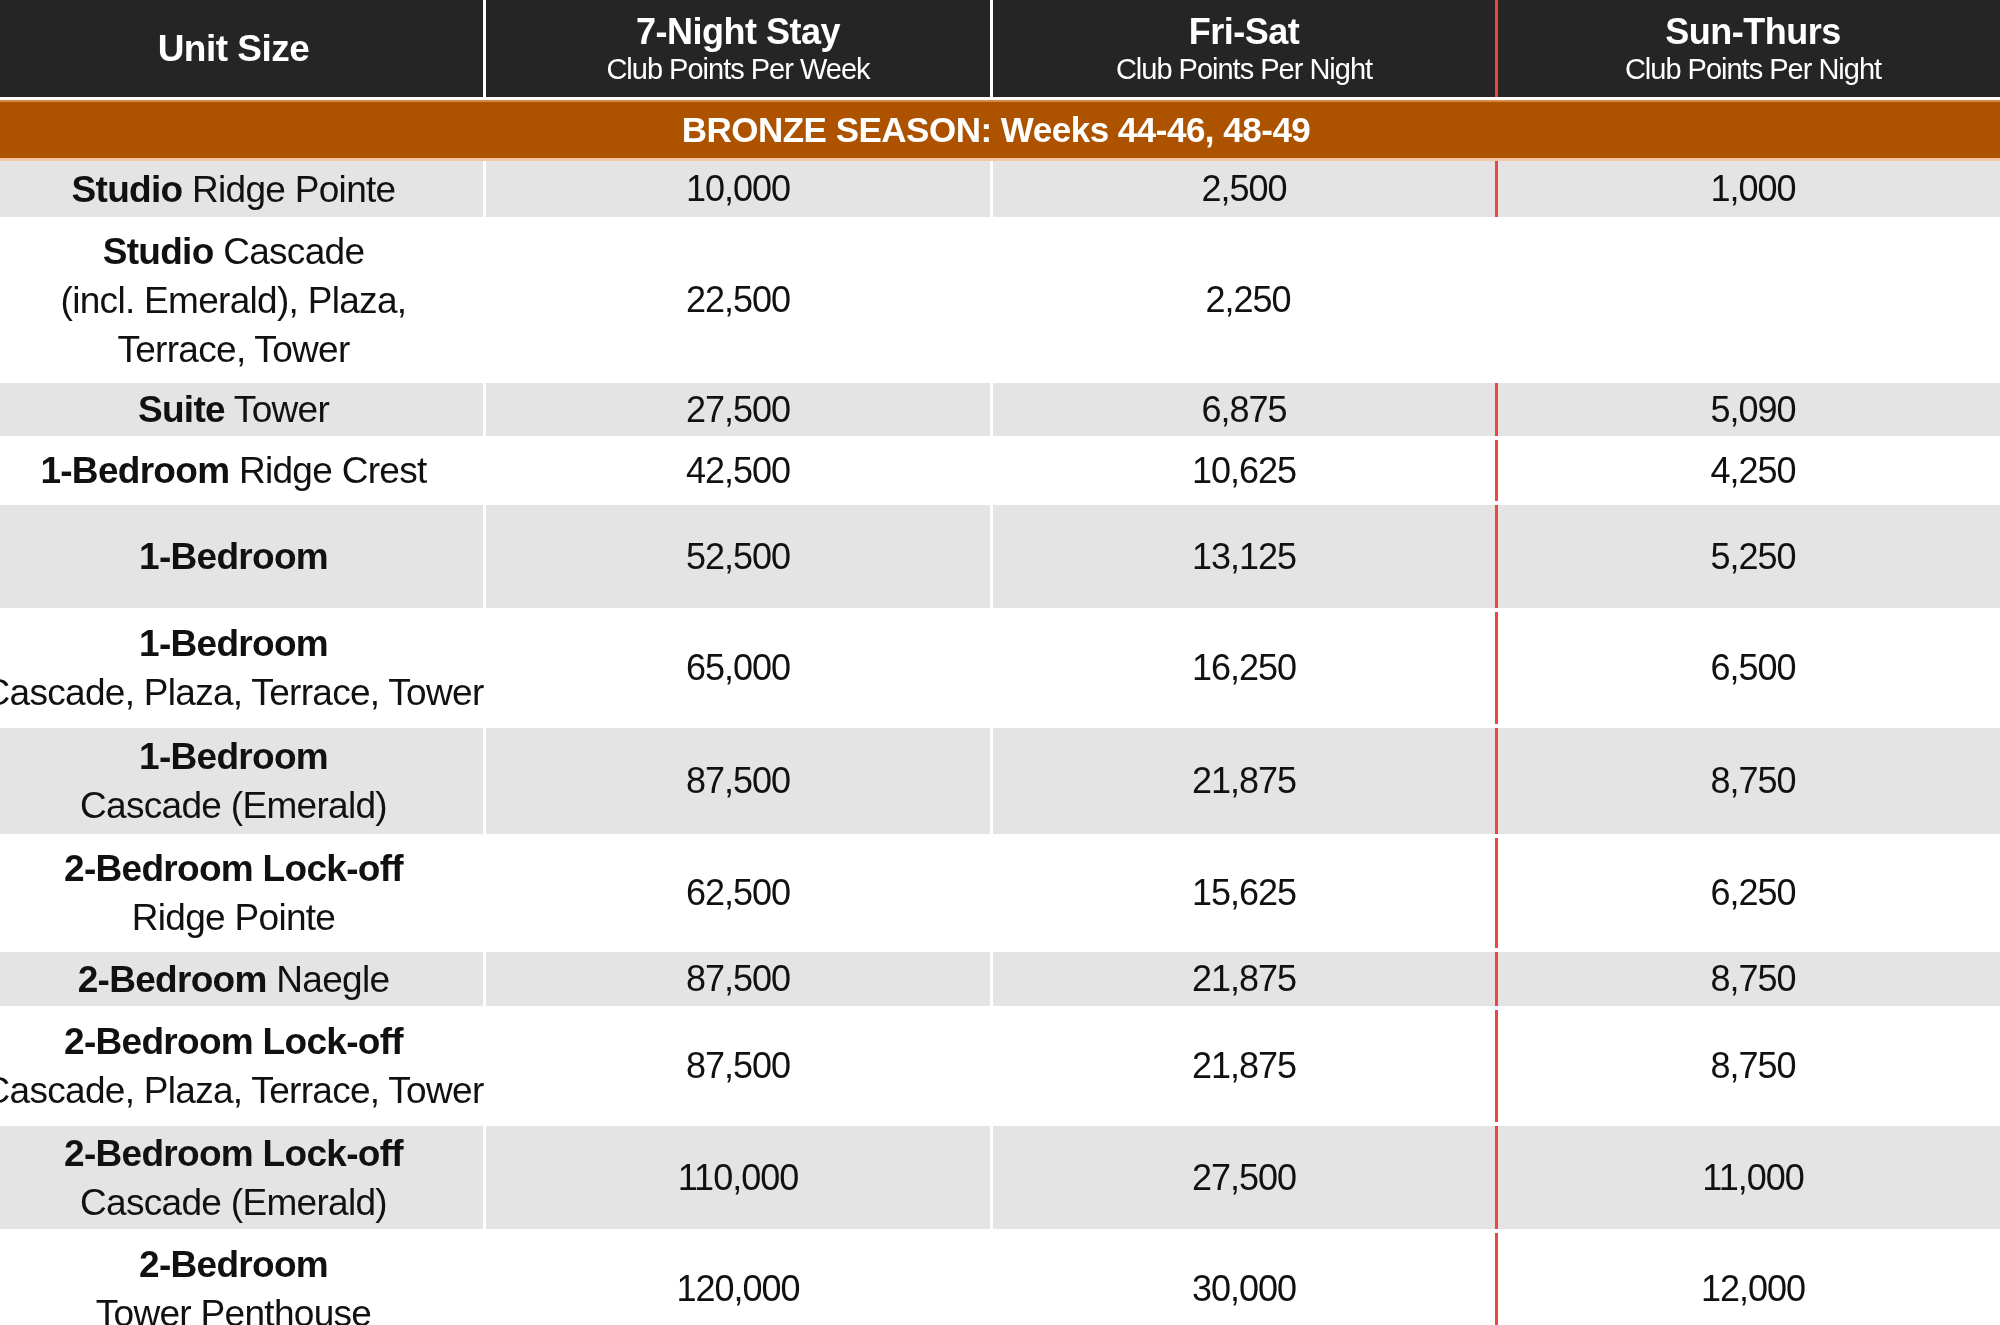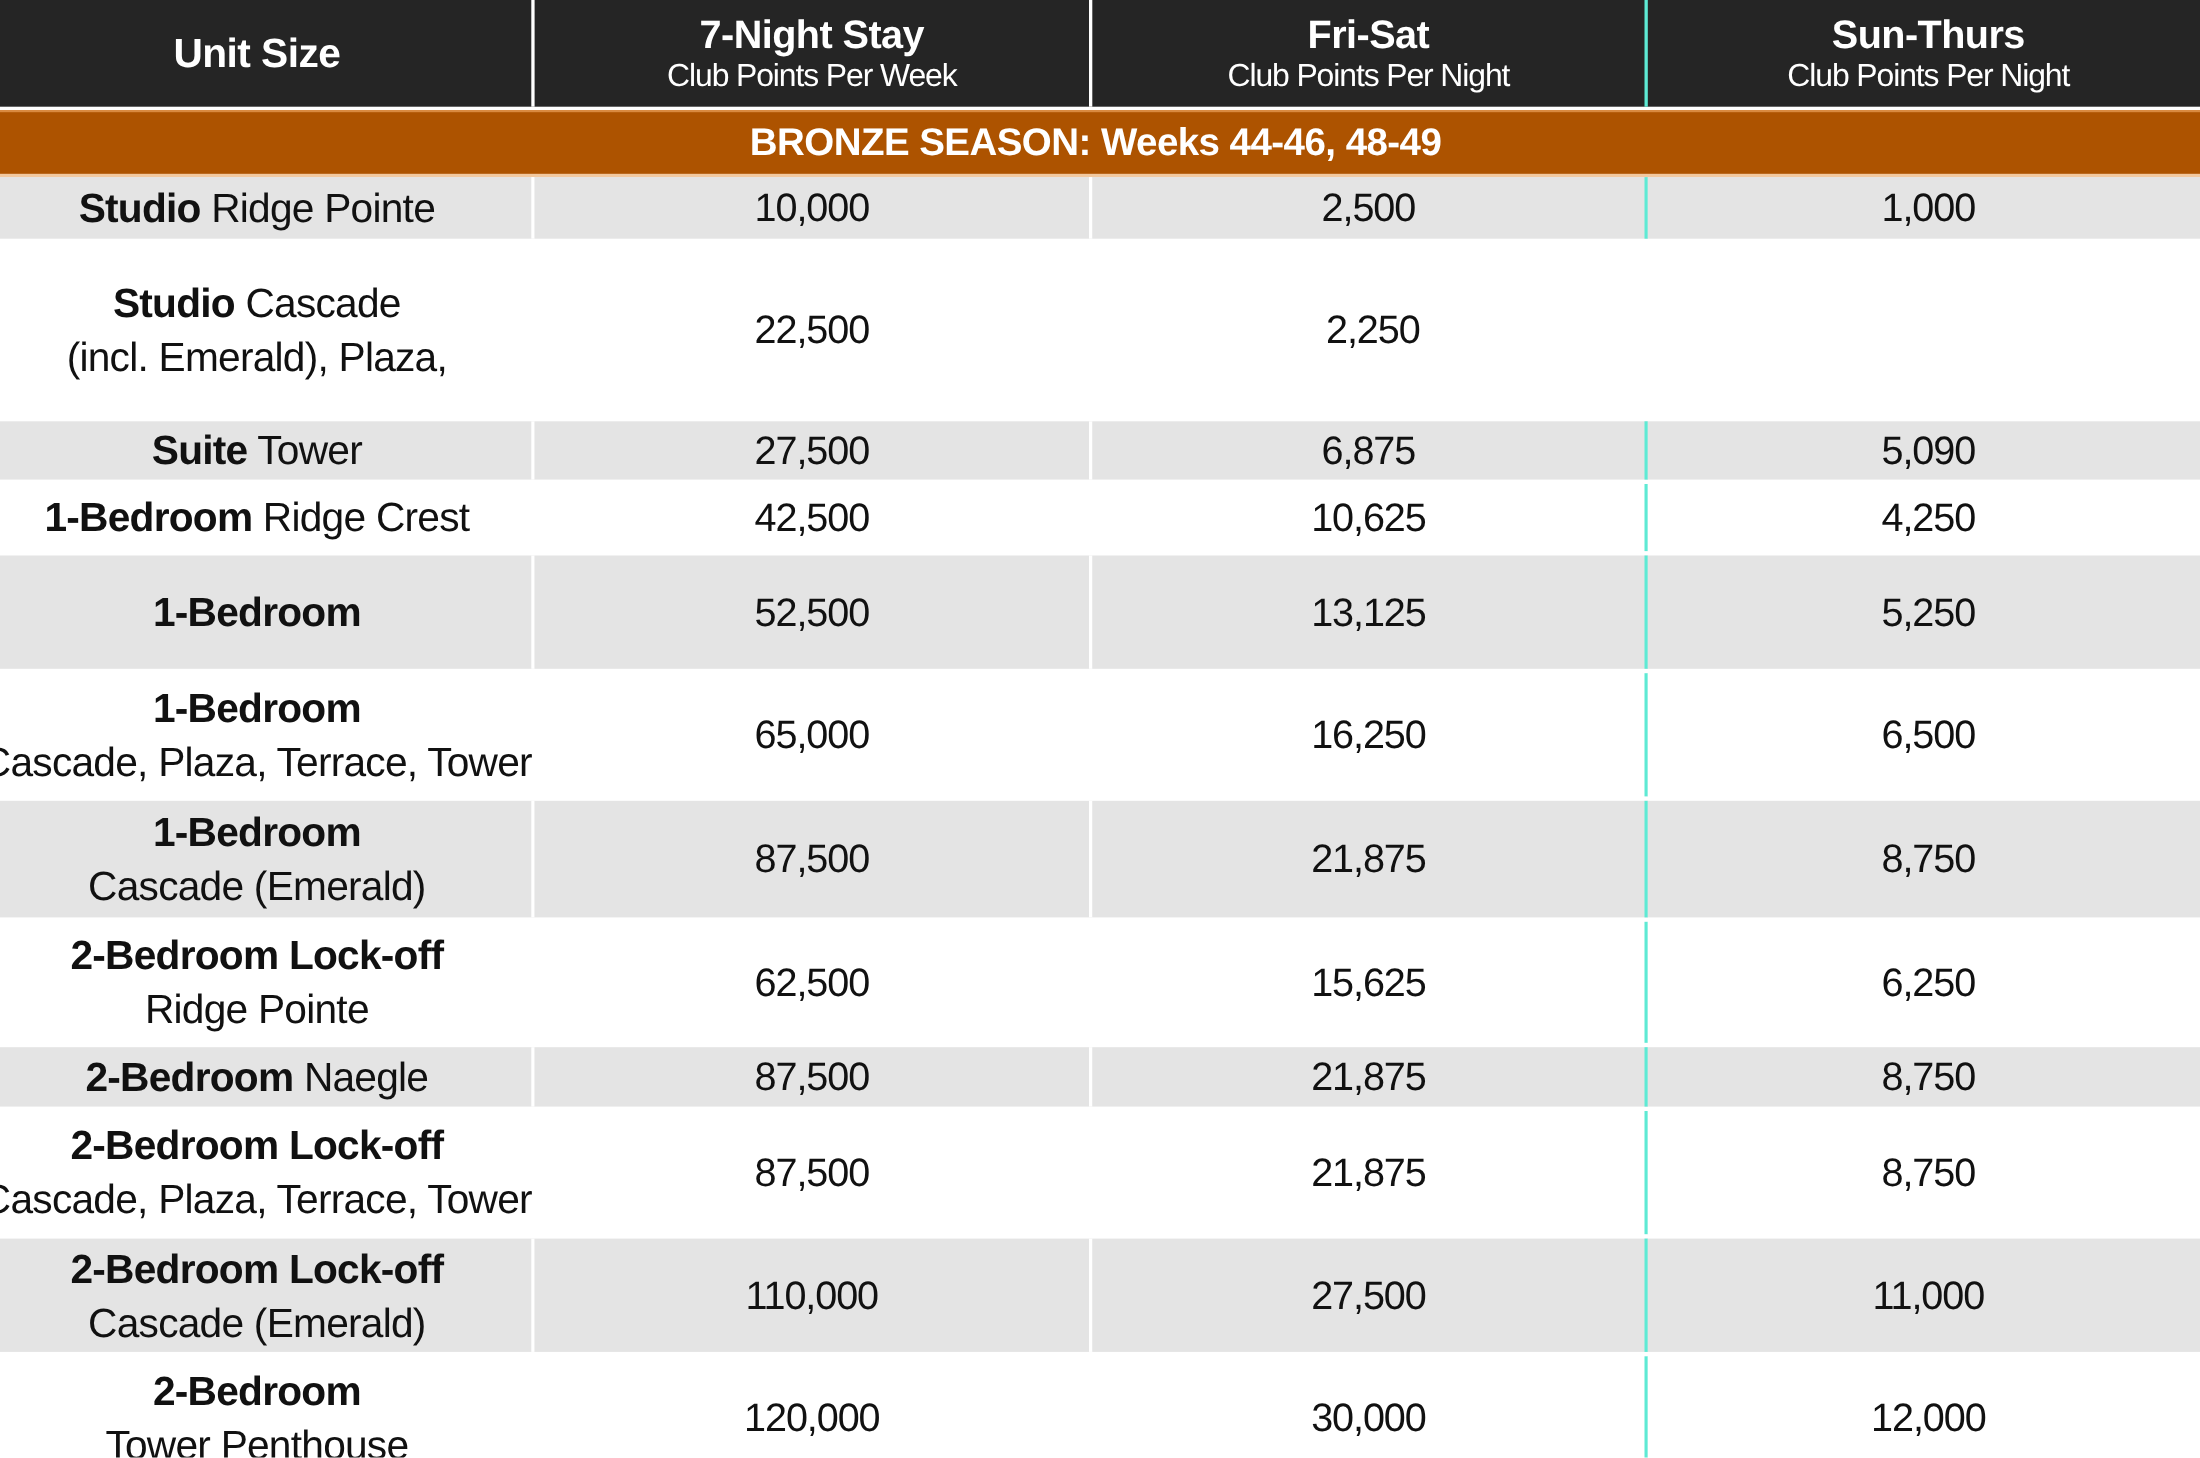--- a/index.html
+++ b/index.html
@@ -4,21 +4,21 @@
 <style>
   html, body { margin: 0; padding: 0; background: #ffffff; }
   body { width: 2000px; height: 1325px; overflow: hidden; position: relative;
          font-family: "Liberation Sans", "DejaVu Sans", sans-serif; color: #111; }
   .table { position: absolute; left: -16px; top: 0; width: 2024px; }
   .row { display: flex; width: 100%; }
   .cell { display: flex; flex-direction: column; align-items: center; justify-content: center;
           text-align: center; box-sizing: border-box; }
   .c0 { width: 502px; border-right: 3px solid #fff; }
   .c1 { width: 507px; border-right: 3px solid #fff; }
-  .c2 { width: 505px; border-right: 3px solid #5eead4; }
+  .c2 { width: 505px; border-right: 3px solid #ef4444; }
   .c3 { width: 510px; }
   .header { height: 97px; background: #252525; color: #fff; border-bottom: 3px solid #fff; }
   .header .cell { height: 97px; }
   .hmain { font-weight: bold; font-size: 36px; line-height: 40px; letter-spacing: -0.5px; }
   .hsub { font-size: 29px; line-height: 34px; letter-spacing: -1px; }
   .unit-head { font-weight: bold; font-size: 37px; letter-spacing: -0.5px; }
   .season { height: 56px; background: #AD5300; color: #fff; border-top: 2px solid #d98a40;
             border-bottom: 3px solid #f2c9a0; display: flex; align-items: center; justify-content: center;
             box-sizing: content-box; }
   .season span { font-weight: bold; font-size: 35px; letter-spacing: -0.5px; }
@@ -69,20 +69,21 @@
           <span class="num">2,500</span>
         </div>
     <div class="cell c3" style="height: 56px;">
           <span class="num">1,000</span>
         </div>
   </div>
       <div class="row drow plain" style="height: 160px;">
     <div class="cell c0" style="height: 158px;">
       <div class="unit"><b>Studio</b><span> Cascade</span></div>
       <div class="unit l2">(incl. Emerald), Plaza,</div>
+      <div class="unit l3">Terrace, Tower</div>
     </div>
     <div class="cell c1" style="height: 158px;">
           <span class="num">22,500</span>
         </div>
     <div class="cell c3" style="height: 158px;">
           <span class="num">2,250</span>
         </div>
   </div>
       <div class="row drow shade" style="height: 55px;">
     <div class="cell c0" style="height: 53px;">

